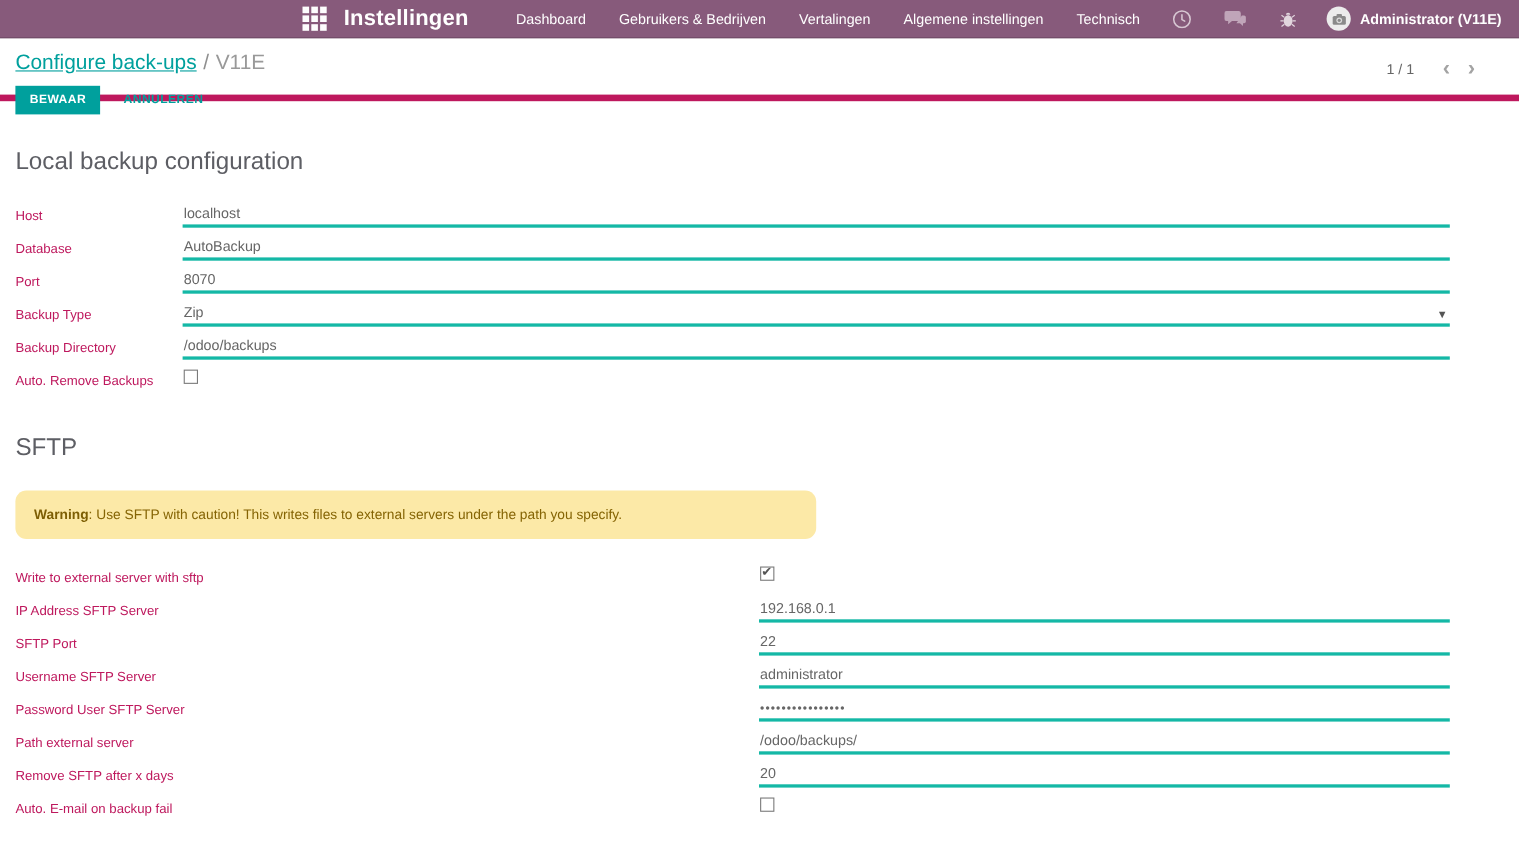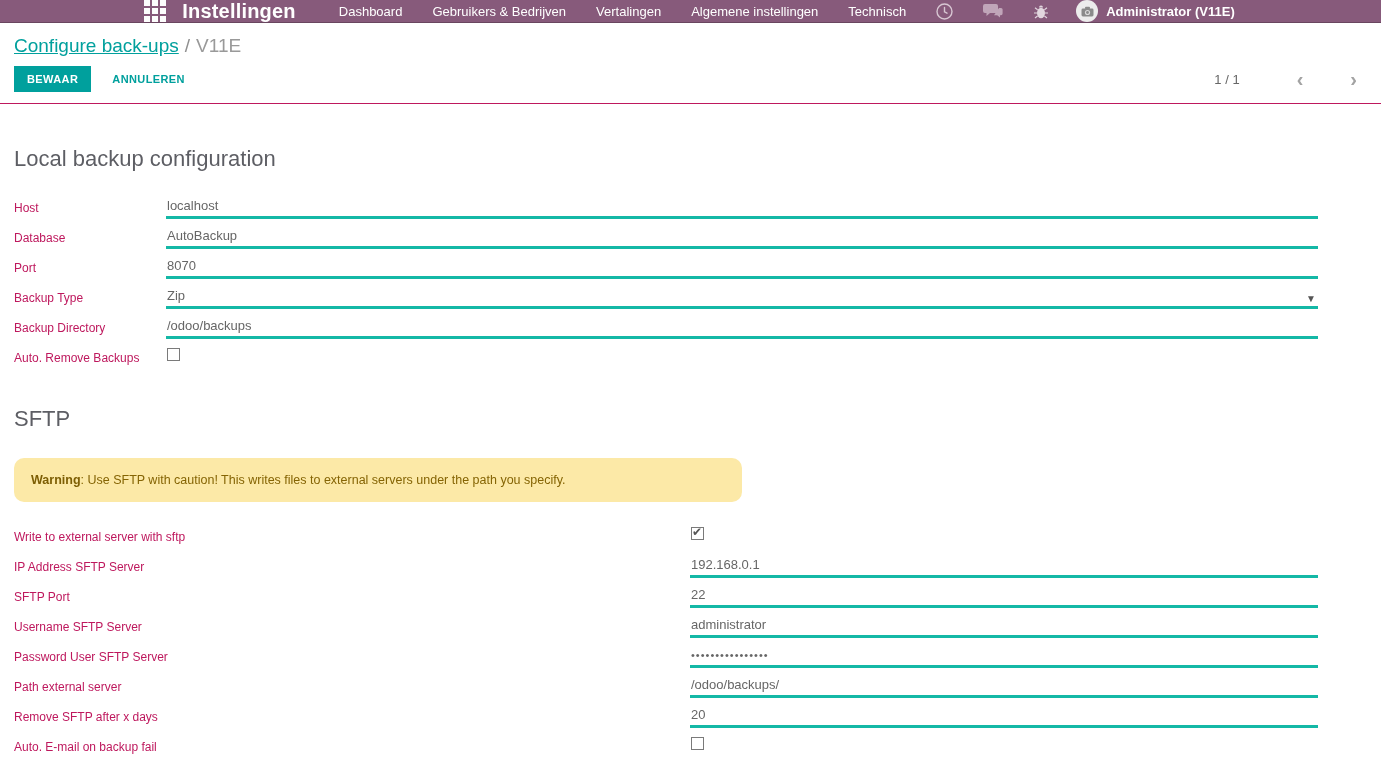--- a/index.html
+++ b/index.html
@@ -1,48 +1,48 @@
 <!DOCTYPE html>
 <html><head>
 <meta charset="utf-8">
 <style>
   * { margin:0; padding:0; box-sizing:border-box; }
   html,body { width:1381px; height:765px; overflow:hidden; background:#fff;
     font-family:"Liberation Sans", sans-serif; }
 
   
-  .topbar { height:23px; background:#875A7B; display:flex; align-items:center;
-    justify-content:center; padding:0 16px 0 14px; color:#fff;
+  .topbar { height:35px; background:#875A7B; display:flex; align-items:center;
+    justify-content:flex-end; padding:0 16px 0 14px; color:#fff;
     border-bottom:1px solid #69465f; }
   .topbar-left { display:flex; align-items:center; }
   .apps-grid { display:grid; grid-template-columns:repeat(3,6px); grid-gap:2px; cursor:pointer; margin-right:16px; }
   .apps-grid span { width:6px; height:6px; background:#fdfdfd; display:block; }
   .app-title { font-size:20px; font-weight:bold; letter-spacing:.2px; cursor:pointer; margin-right:28px; }
   .topnav { display:flex; align-items:center; }
   .topnav .nav-item { font-size:13px; padding:0 15px; line-height:41px; cursor:pointer; color:#ffffff; }
   .topbar-right { display:flex; align-items:center;font-weight:bold; }
   .tb-icon { padding:0 15px; cursor:pointer; display:flex; align-items:center; opacity:.85; }
   .user-menu { display:flex; align-items:center; margin-left:12px; cursor:pointer; }
   .avatar { width:22px; height:22px; border-radius:50%; background:#ececec; display:flex;
     align-items:center; justify-content:center; margin-right:8px; overflow:hidden; }
   .user-name { font-size:13px; }
 
   
-  .control-panel { position:relative; height:81px; background:#fff; border-bottom:1px solid #be185d;
+  .control-panel { position:relative; height:57px; background:#fff; border-bottom:6px solid #be185d;
     padding:12px 14px 0 14px; }
   .breadcrumb { font-size:19px; color:#8f8f8f; }
   .breadcrumb .bc-link { color:#00A09D; text-decoration:underline; cursor:pointer; }
   .breadcrumb .bc-sep { color:#8f8f8f; padding:0 6px; }
   .breadcrumb .bc-current { color:#999; }
   .cp-buttons { margin-top:9px; display:flex; align-items:center; }
   .btn-save { background:#00A09D; color:#fff; border:none; font-size:11px; font-weight:bold;
     letter-spacing:.4px; padding:7px 13px; cursor:pointer; font-family:inherit; }
   .btn-discard { background:transparent; color:#00A09D; border:none; font-size:11px; font-weight:bold;
     letter-spacing:.4px; padding:7px 13px; margin-left:8px; cursor:pointer; font-family:inherit; }
-  .cp-right { position:absolute; right:16px; bottom:16px; display:flex; align-items:flex-start; color:#666;gap:31px; }
+  .cp-right { position:absolute; right:32px; bottom:16px; display:flex; align-items:flex-start; color:#666; }
   .pager-value { font-size:13px; color:#666; margin-right:18px; }
   .pager-chevron { font-size:20px; line-height:14px; color:#a3a3a3; padding:0 8px; cursor:pointer; font-weight:bold; }
 
   
   .sheet { padding:42px 63px 0 14px; }
   .section-title { font-size:22px; font-weight:normal; color:#5d5e64; margin-bottom:26px; }
   .frow { display:flex; align-items:flex-end; margin-bottom:9px; min-height:18px; }
   .flabel { font-size:12px; font-weight:normal; color:#be185d; flex:0 0 152px; padding-bottom:4px; }
   .sftp .flabel { flex:0 0 676px; }
   .fvalue { flex:1; position:relative; font-size:13px; color:#666; padding:0 2px 3px 1px;

